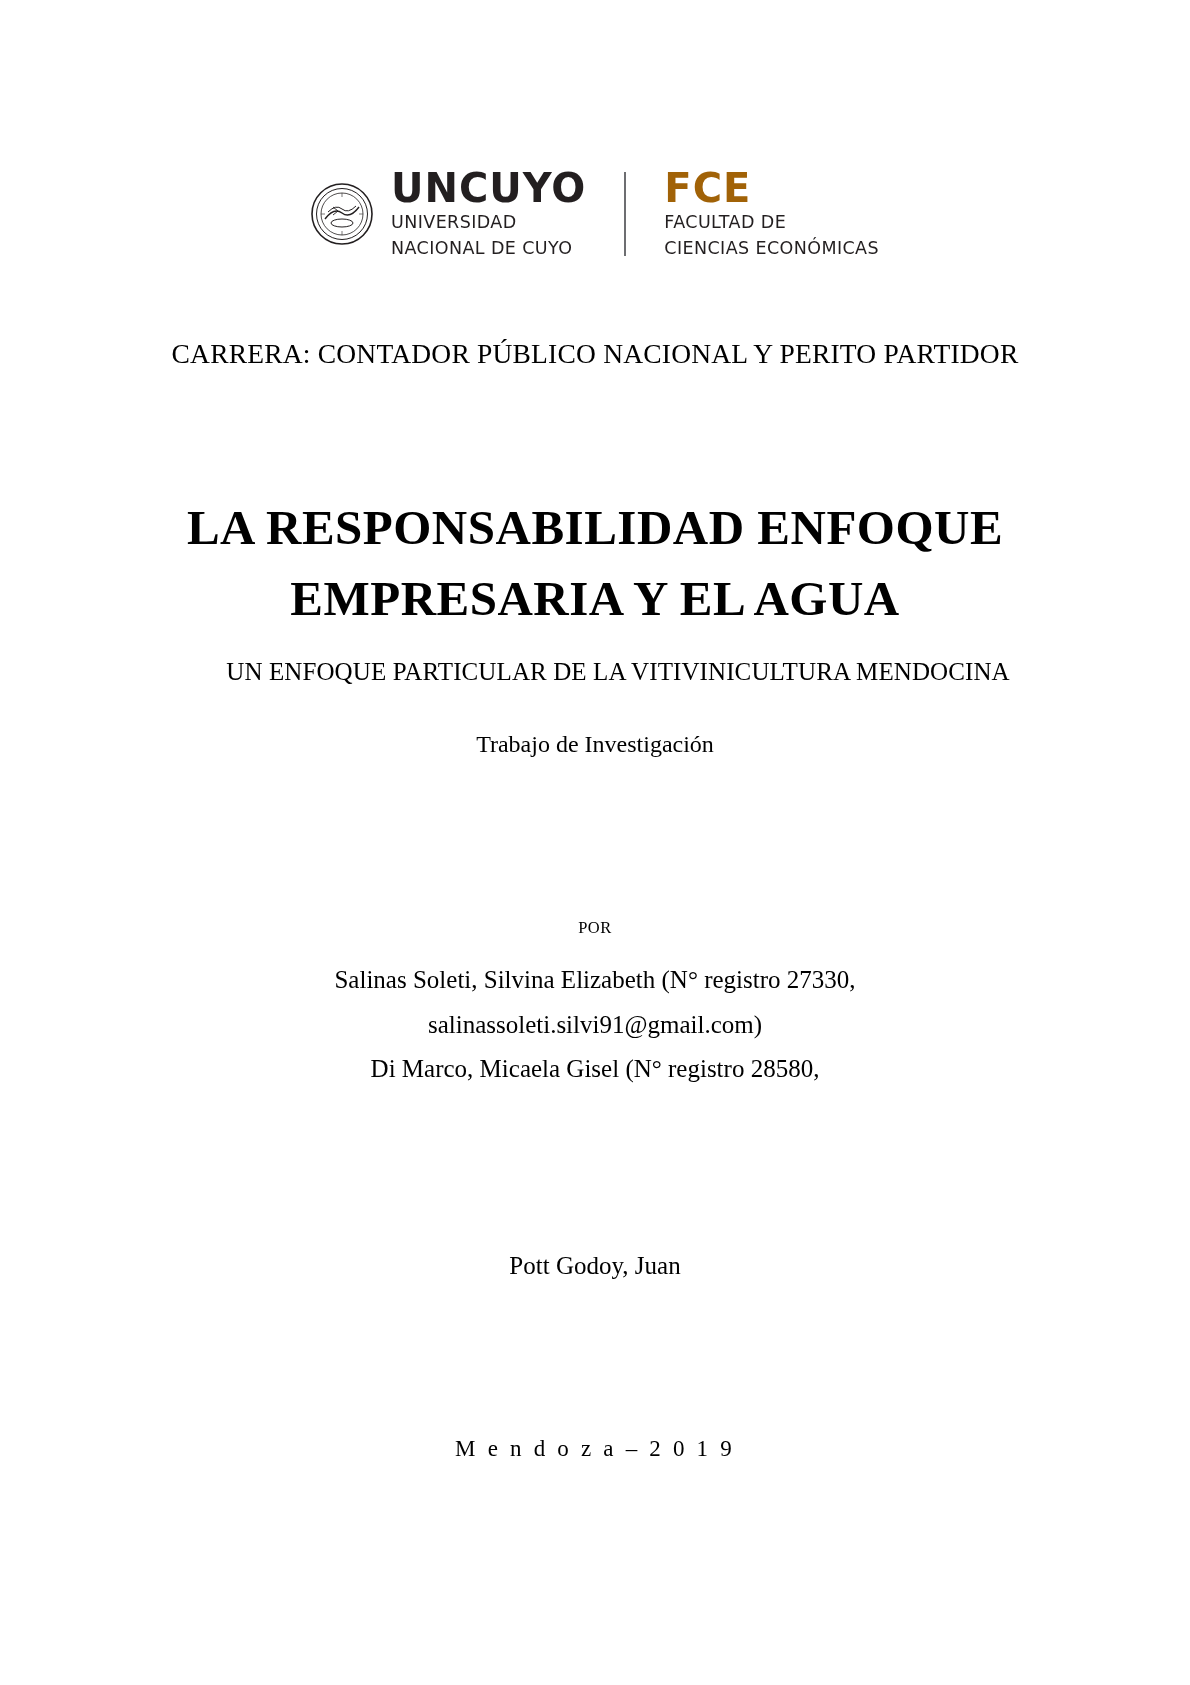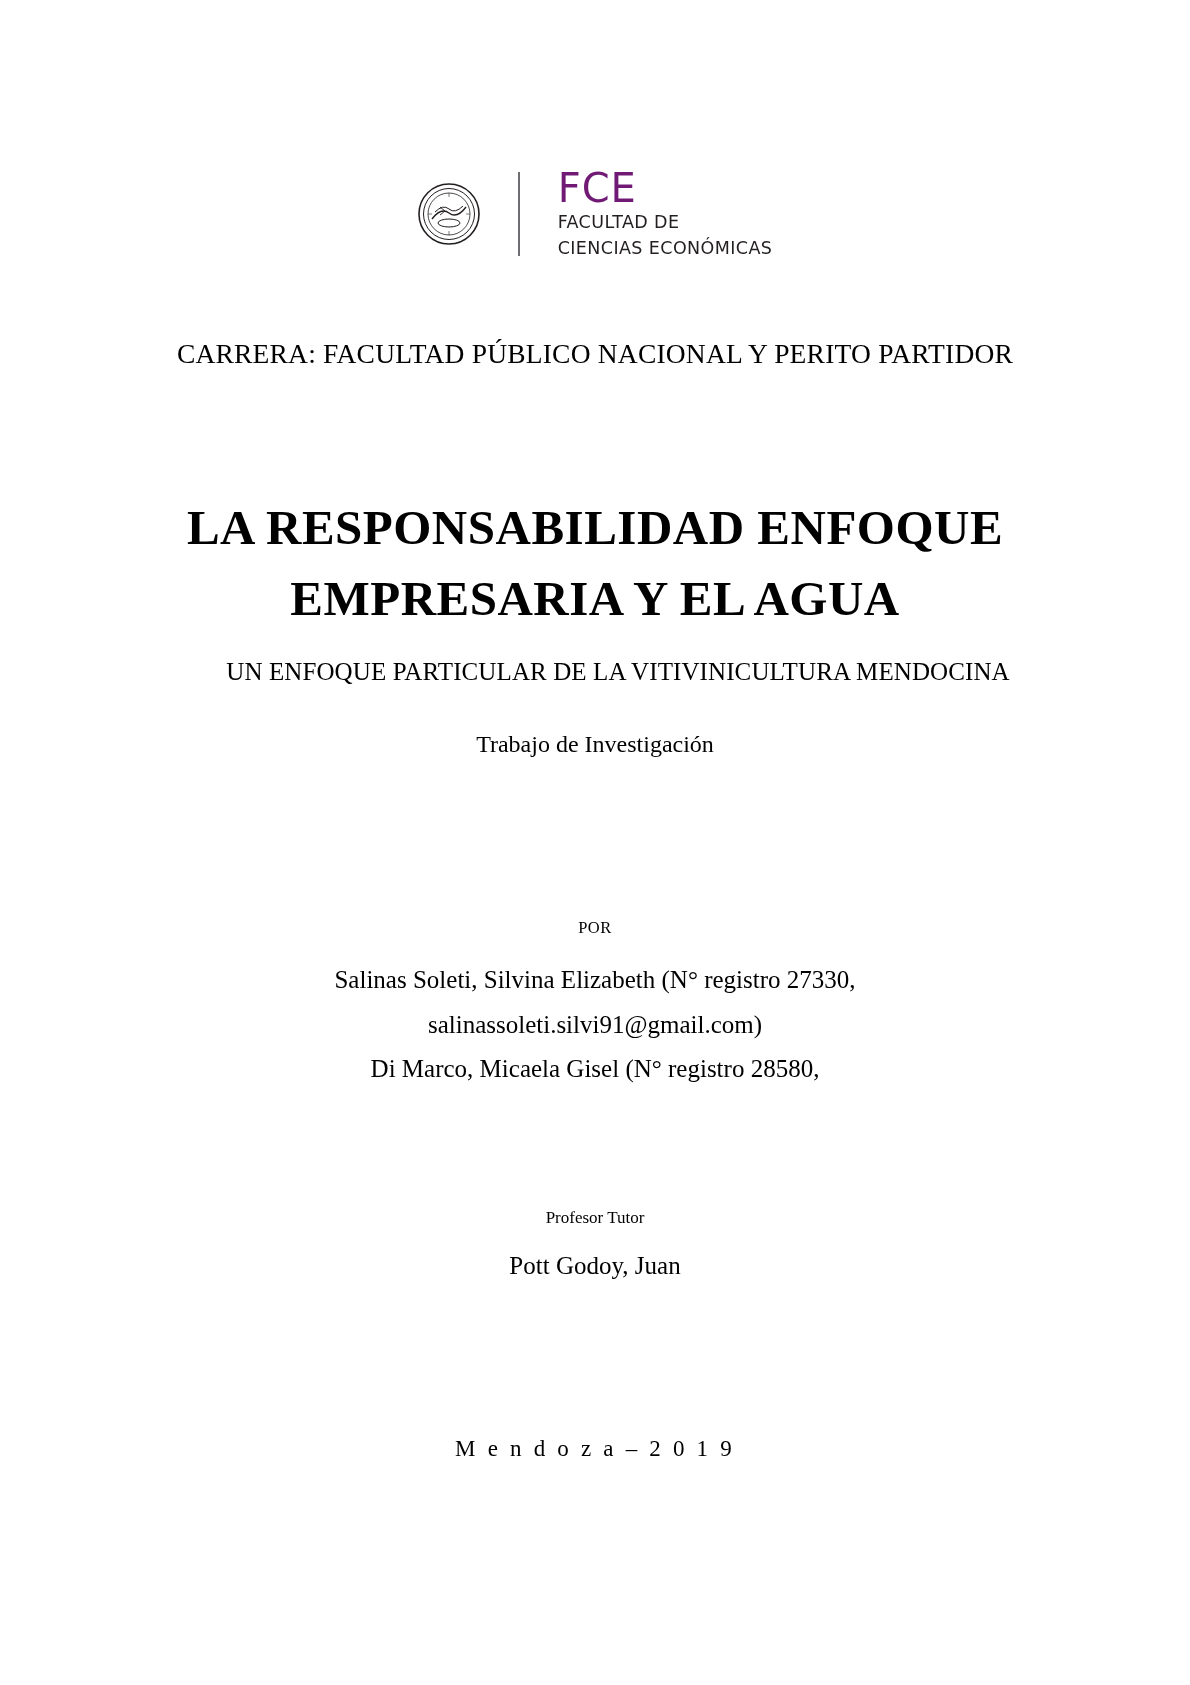--- a/index.html
+++ b/index.html
@@ -75,23 +75,23 @@
   }
   .fce-text {
     display: flex;
     flex-direction: column;
     justify-content: center;
     line-height: 1;
   }
   .fce-main {
     font-family: "DejaVu Sans", sans-serif;
     font-size: 40px;
-    font-weight: 400;
+    font-weight: 700;
     letter-spacing: 1px;
-    color: #701a75;
+    color: #a16207;
     line-height: 1;
   }
   .fce-sub {
     font-family: "DejaVu Sans", sans-serif;
     font-size: 17.5px;
     font-weight: 400;
     letter-spacing: 0.4px;
     color: #231f20;
     line-height: 1.25;
     margin-top: 4px;
@@ -182,49 +182,53 @@
           <path d="M22 24 l5 4 l-5 4" fill="none" stroke="#231f20" stroke-width="0.9"></path>
           <g stroke="#231f20" stroke-width="0.6" fill="none">
             <path d="M31 10 v4"></path>
               <path d="M31 48 v4"></path>
             <path d="M10 31 h4"></path>
               <path d="M48 31 h4"></path>
           </g>
         </svg>
       </div>
 
+      <div class="uncuyo-text">
+        <div class="uncuyo-main">UNCUYO</div>
+        <div class="uncuyo-sub">UNIVERSIDAD</div>
+        <div class="uncuyo-sub">NACIONAL DE CUYO</div>
+      </div>
 
       <div class="divider-bar"></div>
 
       <div class="fce-text">
         <div class="fce-main">FCE</div>
         <div class="fce-sub">FACULTAD DE</div>
         <div class="fce-sub">CIENCIAS ECONÓMICAS</div>
       </div>
 
     </div>
   </div>
 
-  <div class="center carrera">CARRERA: FACULTAD PÚBLICO NACIONAL Y PERITO PARTIDOR</div>
+  <div class="center carrera">CARRERA: CONTADOR PÚBLICO NACIONAL Y PERITO PARTIDOR</div>
 
   <div class="center main-title">
     <div>LA RESPONSABILIDAD ENFOQUE</div>
     <div>EMPRESARIA Y EL AGUA</div>
   </div>
 
   <div class="center subtitle">UN ENFOQUE PARTICULAR DE LA VITIVINICULTURA MENDOCINA</div>
 
   <div class="center worktype">Trabajo de Investigación</div>
 
   <div class="center por-label">POR</div>
 
   <div class="center authors">
     <span class="line">Salinas Soleti, Silvina Elizabeth (N° registro 27330,</span>
     <span class="line">salinassoleti.silvi91@gmail.com)</span>
     <span class="line">Di Marco, Micaela Gisel (N° registro 28580,</span>
   </div>
 
-  <div class="center tutor-label">Profesor Tutor</div>
   <div class="center tutor-name">Pott Godoy, Juan</div>
 
   <div class="center place-year">M e n d o z a – 2 0 1 9</div>
 
 </div>
 
 </body></html>

